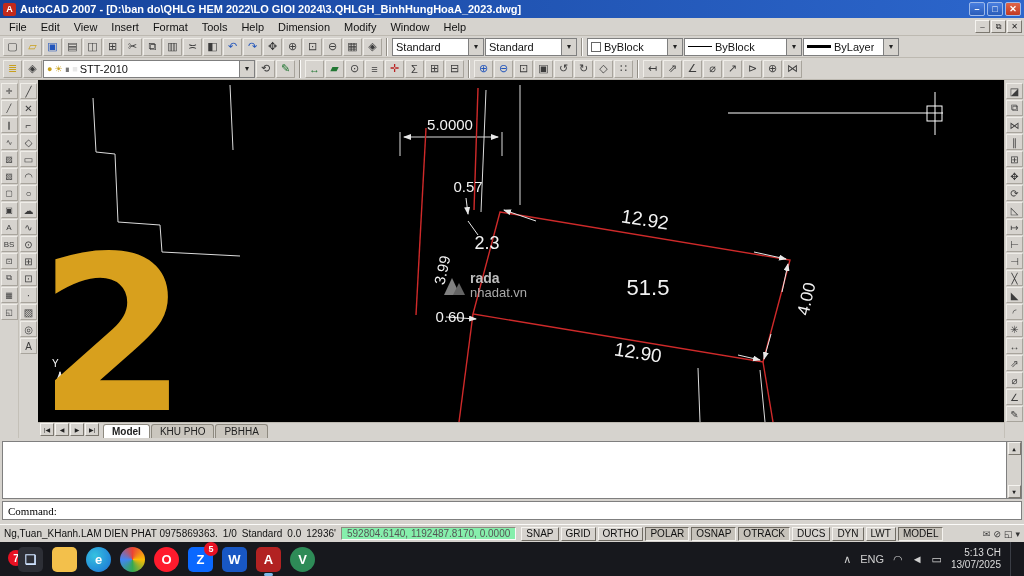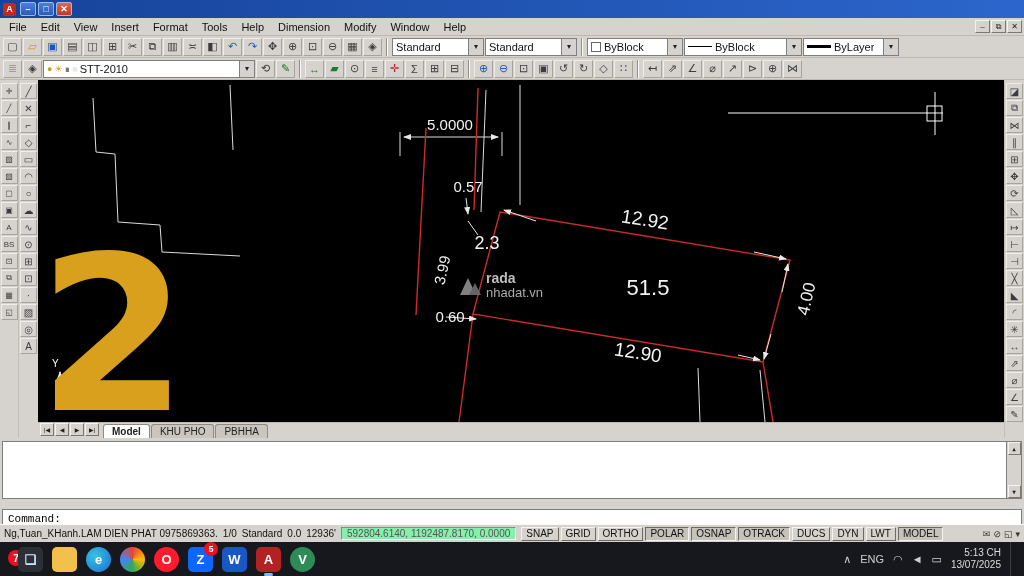--- a/index.html
+++ b/index.html
@@ -53,41 +53,41 @@
   .d2{left:449px;top:163px;font-size:18px}
   .d3{left:404px;top:190px;transform:translate(-50%,-50%) rotate(-78deg)}
   .d4{left:607px;top:140px;font-size:19px;transform:translate(-50%,-50%) rotate(9deg)}
   .d5{left:610px;top:208px;font-size:22px}
   .d6{left:412px;top:236px}
   .d7{left:600px;top:273px;font-size:19px;transform:translate(-50%,-50%) rotate(9deg)}
   .d8{left:769px;top:219px;font-size:17px;transform:translate(-50%,-50%) rotate(-77deg)}
 
   .big-digit{position:absolute;left:0;top:148px;font-size:215px;line-height:1;font-weight:bold;color:#d8a01d;font-family:"DejaVu Sans",sans-serif}
   .street-text{position:absolute;left:338px;top:292px;font-size:64px;font-weight:bold;color:#17d8ef}
-  .wm{position:absolute;left:422px;top:192px;display:flex;align-items:center;gap:5px;opacity:.9}
+  .wm{position:absolute;left:406px;top:192px;display:flex;align-items:center;gap:5px;opacity:.9}
   .wm-logo{display:flex;align-items:flex-end}
   .wm-tri1{width:0;height:0;border-left:8px solid transparent;border-right:8px solid transparent;border-bottom:17px solid #8f8f8f}
   .wm-tri2{width:0;height:0;border-left:6px solid transparent;border-right:6px solid transparent;border-bottom:12px solid #6f6f6f;margin-left:-7px}
   .wm-txt{display:flex;flex-direction:column}
   .wm-t1{font-size:14px;font-weight:bold;color:#d2d2d2;line-height:13px}
   .wm-t2{font-size:13px;color:#bdbdbd}
 
   
   .tabsbar{height:16px;background:#d6d3ce;display:flex;align-items:flex-end;font-size:10px;gap:1px;padding-left:2px;border-top:1px solid #bdb9b1}
   .tnav{width:14px;height:13px;background:#d6d3ce;border:1px solid;border-color:#f5f3ef #7b776f #7b776f #f5f3ef;font-size:6px;display:flex;align-items:center;justify-content:center;color:#222;margin-bottom:1px}
   .tab{padding:0 8px;height:14px;line-height:13px;background:#cac6be;border:1px solid #8e8a80;border-bottom:none;border-radius:3px 3px 0 0;color:#222}
   .tab.on{background:#fff;font-weight:bold}
 
   
   .cmdwin{height:86px;background:#d6d3ce;padding:3px 2px 2px 2px}
   .cmdhist{position:relative;height:58px;background:#fff;border:1px solid #7f7f7f;font-family:"DejaVu Sans Mono","Liberation Mono",monospace;font-size:11px;color:#000;padding:2px 18px 2px 5px;overflow:hidden}
   .cmdline{line-height:14px;white-space:pre}
   .cmdscroll{position:absolute;right:0;top:0;bottom:0;width:15px;background:#d6d3ce;border-left:1px solid #7f7f7f;display:flex;flex-direction:column;justify-content:space-between;align-items:center}
   .sbtn{width:13px;height:13px;background:#d6d3ce;border:1px solid;border-color:#f5f3ef #7b776f #7b776f #f5f3ef;font-size:6px;display:flex;align-items:center;justify-content:center;color:#222}
-  .cmdprompt{height:19px;background:#fff;border:1px solid #7f7f7f;margin-top:10px;font-family:Liberation Mono, monospace;font-size:11px;color:#000;padding:2px 5px;line-height:14px}
+  .cmdprompt{height:19px;background:#fff;border:1px solid #7f7f7f;margin-top:2px;font-family:Liberation Serif, serif;font-size:11px;color:#000;padding:2px 5px;line-height:14px}
 
   
   .statusbar{height:18px;background:#d6d3ce;border-top:1px solid #fbfaf8;display:flex;align-items:center;font-size:10px;color:#111;gap:5px;padding:0 4px}
   .stext{white-space:nowrap}
   .coords{border:1px solid;border-color:#8e8a80 #fbfaf8 #fbfaf8 #8e8a80;padding:0 5px;color:#555;background:#86efac;white-space:nowrap}
   .toggles{display:flex;gap:2px}
   .toggle{border:1px solid;border-color:#f5f3ef #6f6b63 #6f6b63 #f5f3ef;padding:0 4px;height:14px;line-height:12px;background:#d6d3ce;color:#111}
   .toggle.on{border-color:#6f6b63 #f5f3ef #f5f3ef #6f6b63;background:#c6c2ba}
   .stright{margin-left:auto;display:flex;gap:3px;align-items:center}
   .stic{font-size:9px;color:#333}
@@ -120,20 +120,21 @@
   .clock{text-align:right;line-height:12px}
   .showdesk{width:4px;height:34px;border-left:1px solid #3a3d45}
 </style>
 </head>
 <body>
 
 <div class="screen">
 
   <div class="titlebar">
     <span class="appicon">A</span>
+    <span class="titletext">AutoCAD 2007 - [D:\ban do\QHLG HEM 2022\LO GIOI 2024\3.QHLGH_BinhHungHoaA_2023.dwg]</span>
     <span class="winbtns">
       <span class="wbtn">–</span>
       <span class="wbtn">□</span>
       <span class="wbtn close">✕</span>
     </span>
   </div>
 
   <div class="menubar">
     <span style="display:flex">
       <span class="menu">File</span>

